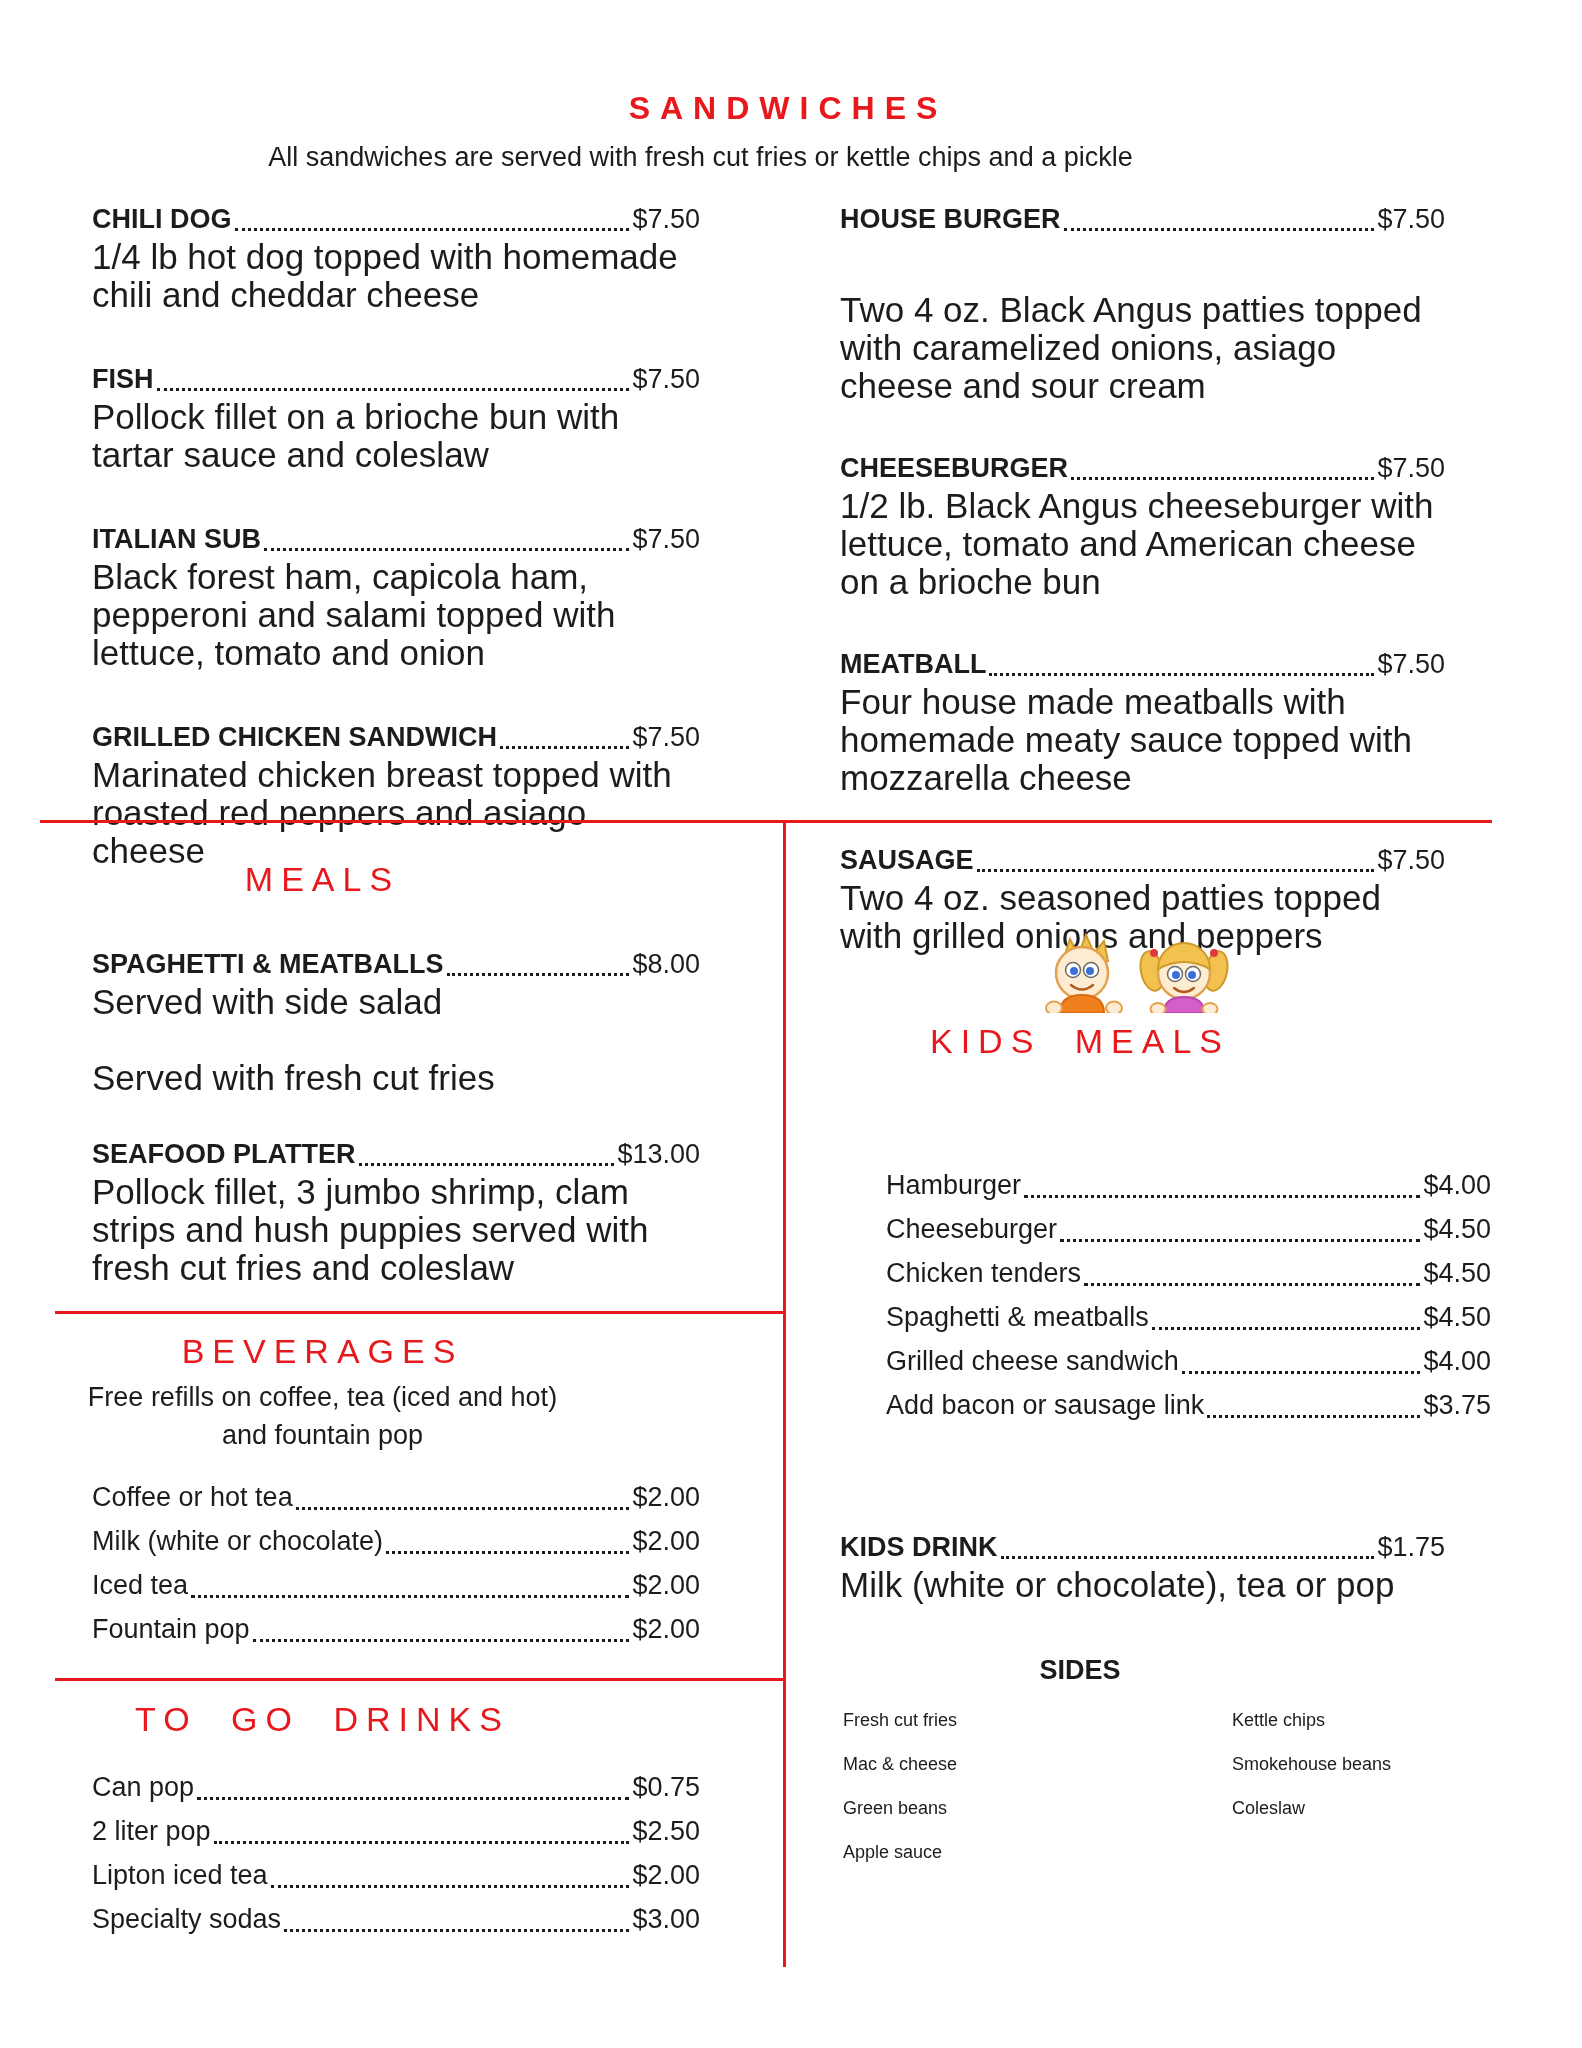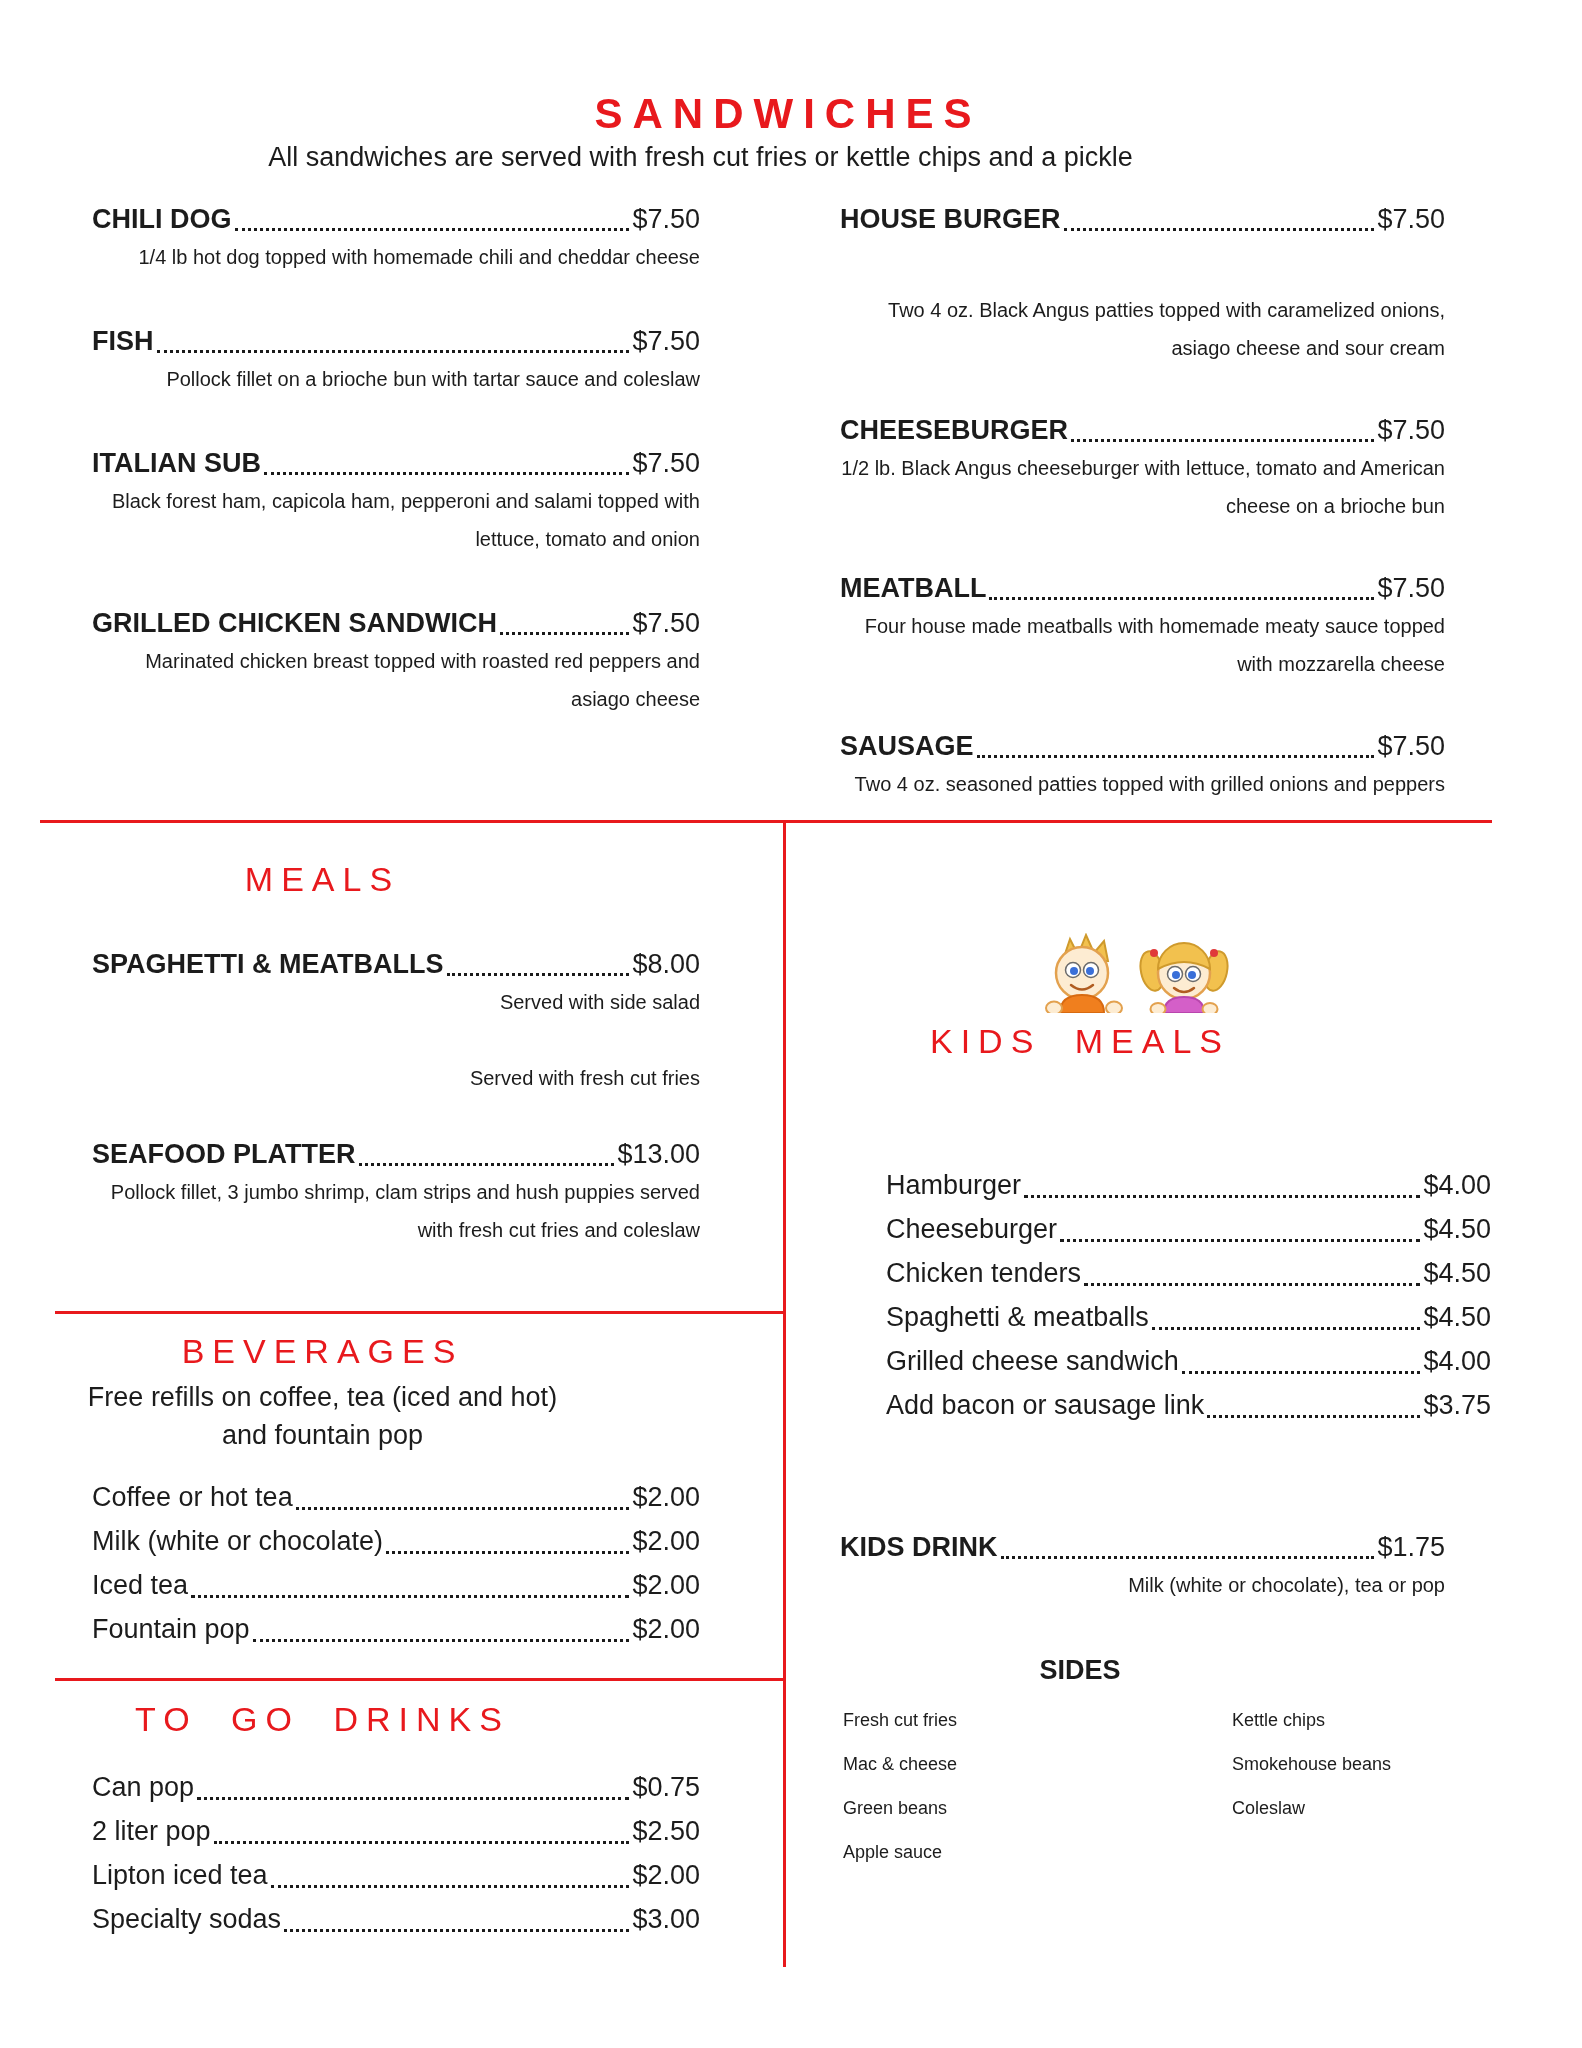--- a/index.html
+++ b/index.html
@@ -4,41 +4,41 @@
 <style>
   :root { --accent:#e8191d; --ink:#1c1c1c; }
   html,body { margin:0; padding:0; background:#ffffff; }
   .page {
     position:relative; width:1582px; height:2048px; background:#ffffff;
     font-family:"Liberation Sans", sans-serif; color:var(--ink); overflow:hidden;
   }
   
   .big-title {
     position:absolute; left:0; width:1576px; text-align:center;
-    color:var(--accent); font-weight:bold; font-size:42px;
+    color:var(--accent); font-weight:bold; font-size:32px;
     letter-spacing:10px; word-spacing:18px;
   }
   .sec-title {
     position:absolute; text-align:center; color:var(--accent);
     font-weight:normal; font-size:34px; letter-spacing:8px; word-spacing:16px;
   }
   .subtitle { position:absolute; text-align:center; font-size:27px; line-height:38px; color:var(--ink); }
   
   .rule { position:absolute; background:var(--accent); }
   
   .col { position:absolute; }
   .menu-item { margin-bottom:46px; }
   .col-right .menu-item { margin-bottom:44px; }
   .meals-items .menu-item { margin-bottom:38px; }
   .row { display:flex; align-items:flex-end; font-size:27px; line-height:38px; }
   .bname { font-weight:bold; white-space:nowrap; }
   .rname { white-space:nowrap; }
   .leader { flex:1 1 auto; border-bottom:3px dotted #1a1a1a; margin:0 3px 7px 3px; min-width:24px; }
   .price { white-space:nowrap; }
-  .desc { font-size:20px; line-height:38px;text-align:right; }
+  .desc { font-size:35px; line-height:38px; }
   .gap-top { margin-top:53px; }
   .simple-list .row { height:44px; align-items:flex-end; }
   .simple-list .row .leader { margin-bottom:6px; }
   .sides-col { position:absolute; font-size:18px; line-height:44px; }
   .sides-title { position:absolute; text-align:center; font-weight:bold; font-size:27px; }
   .kids-art { position:absolute; left:820px; top:933px; width:630px; display:flex; justify-content:center; }
 </style>
 </head>
 <body>
 

